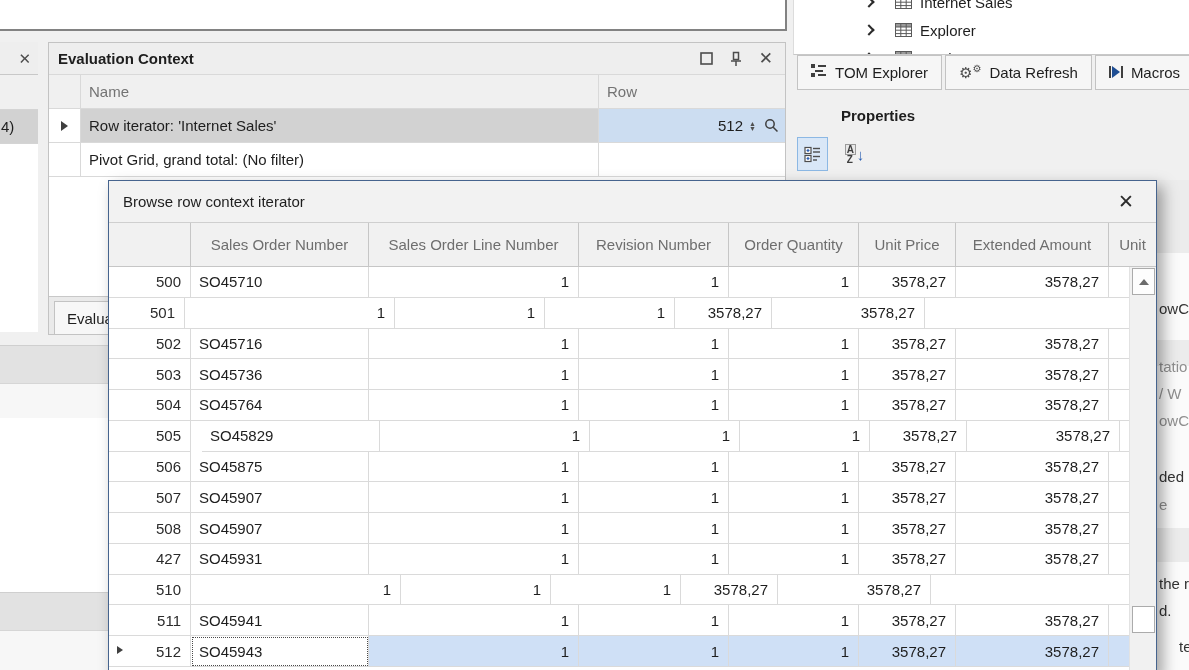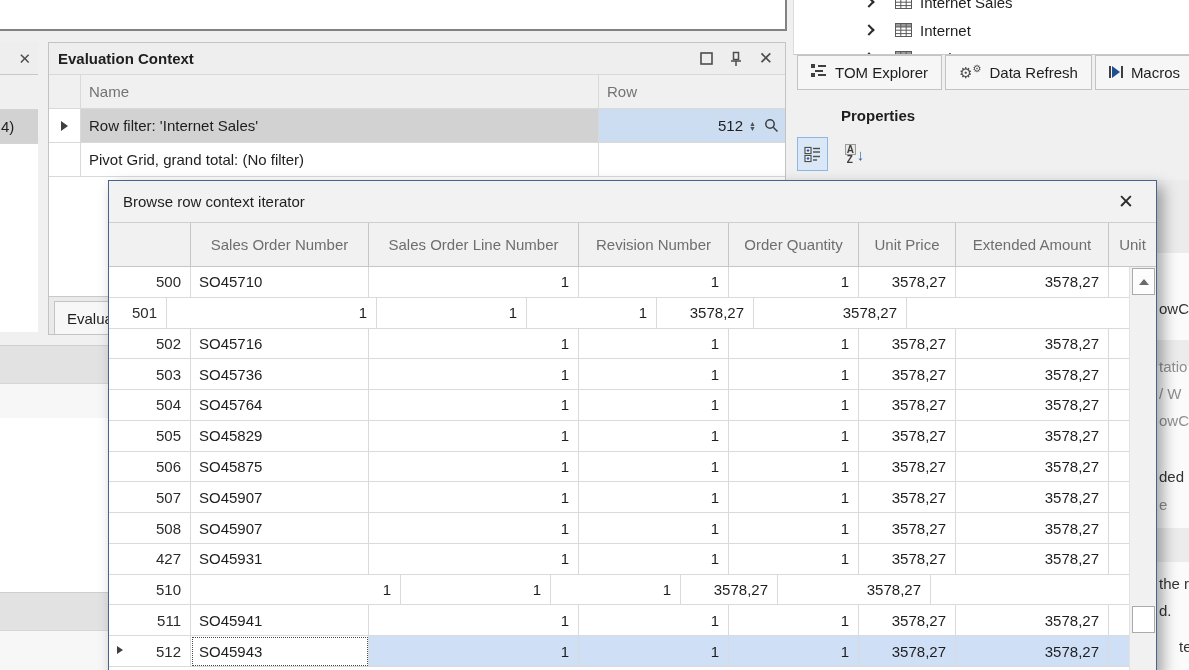--- a/index.html
+++ b/index.html
@@ -128,21 +128,21 @@
   </div>
   <div class="eval-grid-row hdr">
     <div class="eval-ind hdr"></div>
     <div class="eval-name hdr">Name</div>
     <div class="eval-rowcol hdr">Row</div>
   </div>
   <div class="eval-grid-row">
     <div class="eval-ind">
         <span class="row-ind-arrow"></span>
       </div>
-    <div class="eval-name sel-gray">Row filter: 'Internet Sales'</div>
+    <div class="eval-name sel-gray">Row iterator: 'Internet Sales'</div>
     <div class="eval-rowcol sel-blue" style="justify-content:flex-end;">
       <span>512</span>
       <span class="spinner">
           <span>▲</span>
           <span>▼</span>
         </span>
       <svg width="15" height="15">
           <circle cx="6" cy="6" r="4.2" fill="none" stroke="#3f3f3f" stroke-width="1.5"></circle>
           <line x1="9.2" y1="9.2" x2="13.5" y2="13.5" stroke="#3f3f3f" stroke-width="1.5"></line>
         </svg>
@@ -179,21 +179,21 @@
         <span class="tree-icon">
           <svg width="17" height="14">
             <rect x="0.5" y="0.5" width="16" height="13" fill="#fff" stroke="#5a5a5a"></rect>
             <rect x="0.5" y="0.5" width="16" height="3.5" fill="#9a9a9a" stroke="#5a5a5a"></rect>
             <line x1="5.8" y1="0" x2="5.8" y2="14" stroke="#5a5a5a"></line>
             <line x1="11.2" y1="0" x2="11.2" y2="14" stroke="#5a5a5a"></line>
             <line x1="0" y1="7.2" x2="17" y2="7.2" stroke="#5a5a5a"></line>
             <line x1="0" y1="10.6" x2="17" y2="10.6" stroke="#5a5a5a"></line>
           </svg>
         </span>
-        <span class="tree-label">Internet</span>
+        <span class="tree-label">Explorer</span>
       </div>
       <div class="tree-row" style="top: 44px;">
         <span class="tree-chevron"></span>
         <span class="tree-icon">
           <svg width="17" height="14">
             <rect x="0.5" y="0.5" width="16" height="13" fill="#fff" stroke="#5a5a5a"></rect>
             <rect x="0.5" y="0.5" width="16" height="3.5" fill="#9a9a9a" stroke="#5a5a5a"></rect>
             <line x1="5.8" y1="0" x2="5.8" y2="14" stroke="#5a5a5a"></line>
             <line x1="11.2" y1="0" x2="11.2" y2="14" stroke="#5a5a5a"></line>
             <line x1="0" y1="7.2" x2="17" y2="7.2" stroke="#5a5a5a"></line>
@@ -300,21 +300,21 @@
           <div class="gcell num rownum" style="width: 82px;">500</div>
           <div class="gcell txt" style="width: 178px;">SO45710</div>
           <div class="gcell num" style="width: 210px;">1</div>
           <div class="gcell num" style="width: 150px;">1</div>
           <div class="gcell num" style="width: 130px;">1</div>
           <div class="gcell num" style="width: 97px;">3578,27</div>
           <div class="gcell num" style="width: 153px;">3578,27</div>
           <div class="gcell num" style="flex: 1 1 0%; border-right: none;"></div>
         </div>
         <div class="grid-row">
-          <div class="gcell num rownum" style="width: 58px; text-align: right;">501</div>
+          <div class="gcell num rownum" style="width: 76px; text-align: right;">501</div>
           <div class="gcell num" style="width: 210px;">1</div>
           <div class="gcell num" style="width: 150px;">1</div>
           <div class="gcell num" style="width: 130px;">1</div>
           <div class="gcell num" style="width: 97px;">3578,27</div>
           <div class="gcell num" style="width: 153px;">3578,27</div>
           <div class="gcell num" style="flex: 1 1 0%; border-right: none;"></div>
         </div>
         <div class="grid-row">
           <div class="gcell num rownum" style="width: 82px;">502</div>
           <div class="gcell txt" style="width: 178px;">SO45716</div>
@@ -340,21 +340,21 @@
           <div class="gcell txt" style="width: 178px;">SO45764</div>
           <div class="gcell num" style="width: 210px;">1</div>
           <div class="gcell num" style="width: 150px;">1</div>
           <div class="gcell num" style="width: 130px;">1</div>
           <div class="gcell num" style="width: 97px;">3578,27</div>
           <div class="gcell num" style="width: 153px;">3578,27</div>
           <div class="gcell num" style="flex: 1 1 0%; border-right: none;"></div>
         </div>
         <div class="grid-row">
           <div class="gcell num rownum" style="width: 82px;">505</div>
-          <div class="gcell txt" style="width: 178px;">SO45829</div>
+          <div class="gcell txt" style="width: 178px; margin-left: 11px;">SO45829</div>
           <div class="gcell num" style="width: 210px;">1</div>
           <div class="gcell num" style="width: 150px;">1</div>
           <div class="gcell num" style="width: 130px;">1</div>
           <div class="gcell num" style="width: 97px;">3578,27</div>
           <div class="gcell num" style="width: 153px;">3578,27</div>
           <div class="gcell num" style="flex: 1 1 0%; border-right: none;"></div>
         </div>
         <div class="grid-row">
           <div class="gcell num rownum" style="width: 82px;">506</div>
           <div class="gcell txt" style="width: 178px;">SO45875</div>

